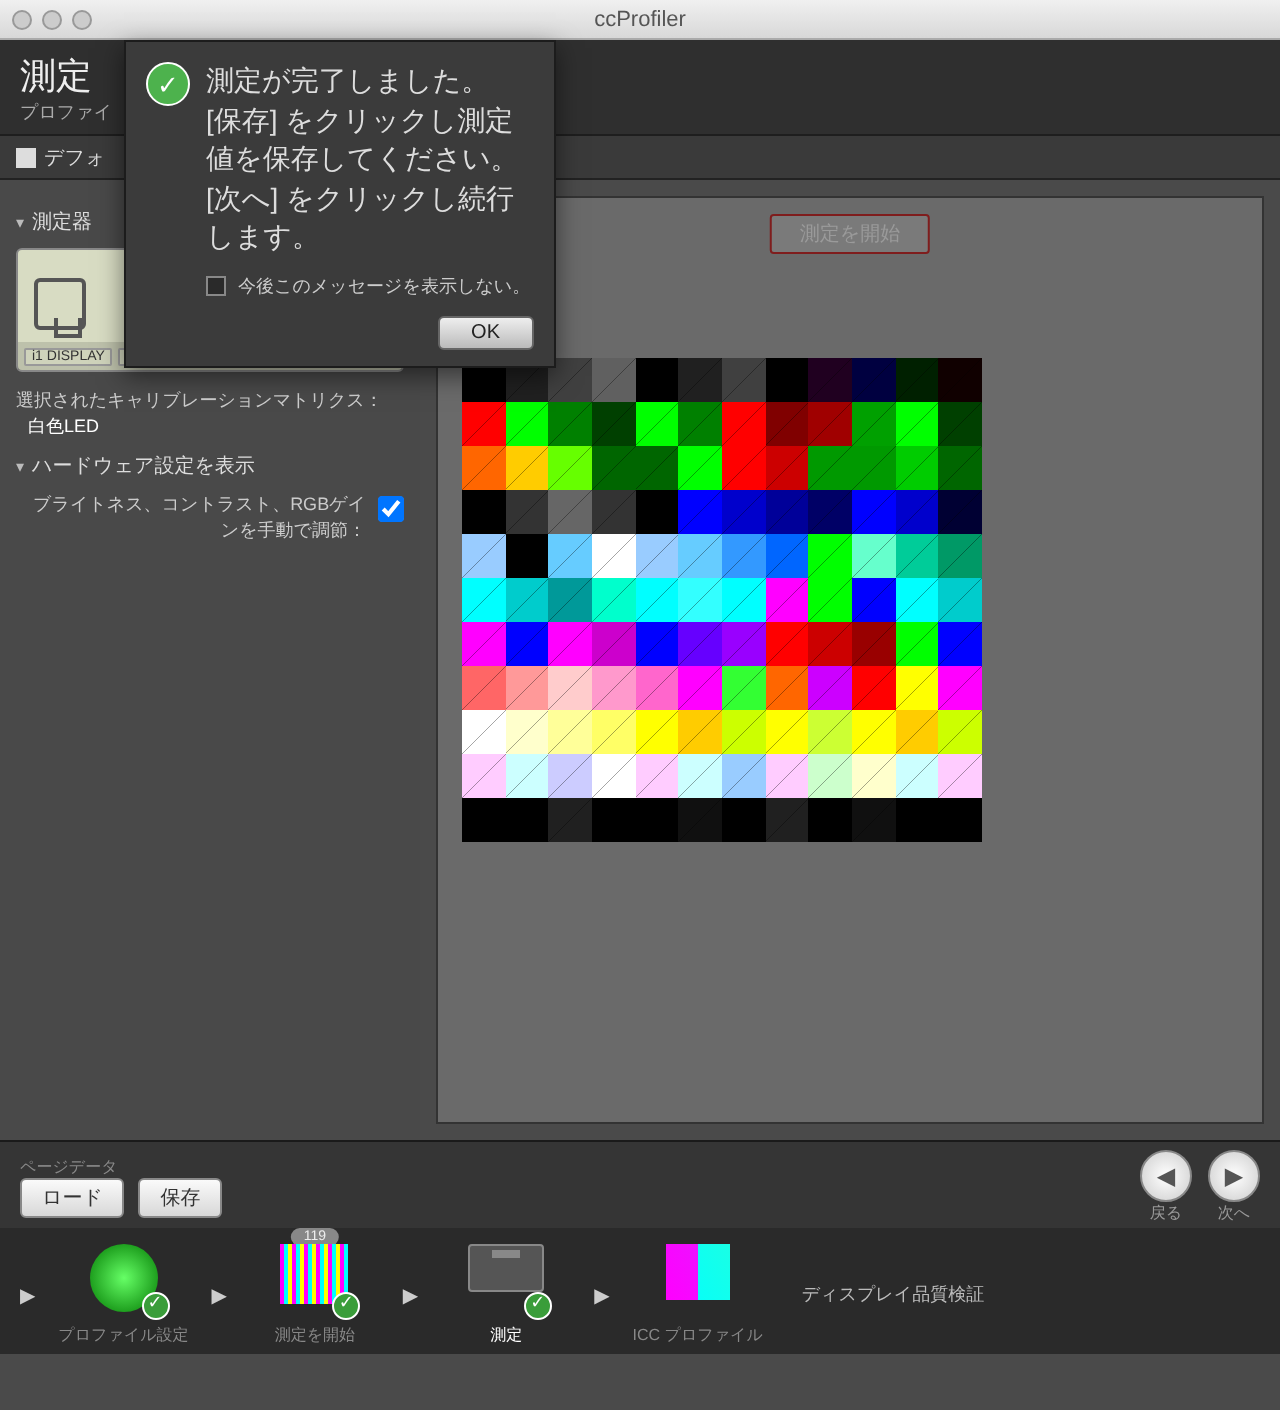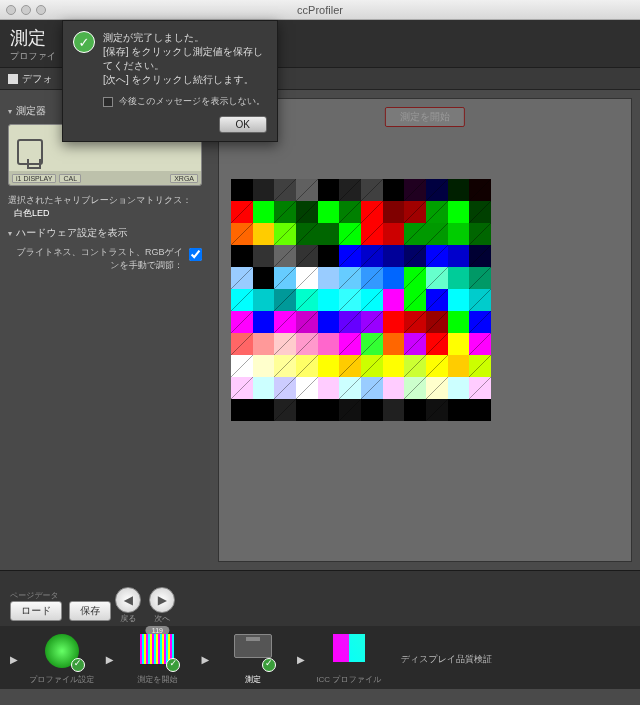--- a/index.html
+++ b/index.html
@@ -31,21 +31,21 @@
   .label-row .val { color:#fff; margin-left:6px;}
   .check-row { display:flex; align-items:flex-start; justify-content:flex-end; gap:6px; font-size:9px; color:#ccc; margin-top:6px;}
   .check-row input { margin-top:2px;}
 
   .canvas { flex:1; background:#6a6a6a; margin:8px; border:1px solid #333; position:relative;}
   .start-btn { position:absolute; top:8px; left:50%; transform:translateX(-50%); background:#7a7a7a; color:#9a9a9a; border:1px solid #7f1d1d; font-size:10px; padding:2px 14px; border-radius:2px;}
   .patches { position:absolute; top:80px; left:12px; width:260px; display:grid; grid-template-columns:repeat(12,1fr); grid-auto-rows:22px; gap:0;}
   .patch { width:100%; height:100%; position:relative; overflow:hidden;}
   .patch::after { content:""; position:absolute; inset:0; background:linear-gradient(135deg, rgba(255,255,255,0) 49%, rgba(0,0,0,0.35) 50%, rgba(0,0,0,0) 51%);}
 
-  .footer-bar { background:#353535; border-top:1px solid #1a1a1a; padding:16px 10px 2px; display:flex; align-items:center; }
+  .footer-bar { background:#353535; border-top:1px solid #1a1a1a; padding:4px 10px 2px; display:flex; align-items:center; justify-content:space-between;}
   .footer-bar .legend { font-size:8px; color:#888;}
   .btn { background:linear-gradient(#fafafa,#d8d8d8); border:1px solid #888; border-radius:3px; font-size:10px; padding:2px 10px; color:#333; margin-right:4px;}
   .navbtn { width:26px; height:26px; border-radius:50%; background:radial-gradient(#fff,#ccc); border:1px solid #888; display:inline-flex; align-items:center; justify-content:center; color:#555; font-size:12px;}
   .navlabel { font-size:8px; color:#999; text-align:center;}
 
   .workflow { background:#2a2a2a; padding:8px 10px 4px; }
   .workflow .title { font-size:10px; color:#ddd; display:flex; align-items:center; gap:6px; margin-bottom:8px;}
   .workflow .title .sq { width:10px; height:10px; background:#888;}
   .wf-items { display:flex; align-items:center; gap:8px;}
   .wf-item { display:flex; flex-direction:column; align-items:center; gap:4px; font-size:8px; color:#888; width:72px; position:relative;}
@@ -59,21 +59,21 @@
   .monitor { width:38px; height:24px; background:#555; border:1px solid #888; border-radius:2px; margin:0 auto;}
   .monitor::after{content:"";display:block;width:14px;height:4px;background:#888;margin:2px auto 0;}
   .gear { width:34px; height:34px; border-radius:50%; background:radial-gradient(#6f6,#070); margin:0 auto;}
   .grid-icon { width:34px; height:30px; background:repeating-linear-gradient(90deg,#f0f,#f0f 2px,#0ff 2px,#0ff 4px,#ff0 4px,#ff0 6px); margin:0 auto;}
   .triangle { width:0; height:0; border-left:16px solid transparent; border-right:16px solid transparent; border-bottom:28px solid; border-image:linear-gradient(45deg,#f0f,#0ff,#ff0) 1; margin:0 auto;}
 
   
   .dialog { position:absolute; top:20px; left:62px; width:216px; background:#3b3b3b; border:1px solid #1c1c1c; box-shadow:0 4px 12px rgba(0,0,0,0.5); padding:10px 10px 8px; z-index:50;}
   .dialog .row1 { display:flex; gap:8px;}
   .dialog .ok-icon { width:22px; height:22px; border-radius:50%; background:#4db24d; border:1px solid #fff; flex-shrink:0; display:flex; align-items:center; justify-content:center; color:#fff; font-size:13px;}
-  .dialog .txt { font-size:10px; color:#ddd; line-height:1.4;}
+  .dialog .txt { font-size:14px; color:#ddd; line-height:1.4;}
   .dialog .chk { display:flex; align-items:center; gap:6px; font-size:9px; color:#ccc; margin:8px 0 8px 30px;}
   .dialog .chk .box { width:10px; height:10px; border:1px solid #888; background:#2a2a2a;}
   .dialog .okbtn { display:block; margin-left:auto; background:linear-gradient(#eee,#bbb); border:1px solid #666; border-radius:3px; color:#222; font-size:10px; padding:2px 16px;}
 </style>
 </head>
 <body>
 
 <div class="titlebar">
   <div class="dots">
     <div class="dot"></div>

